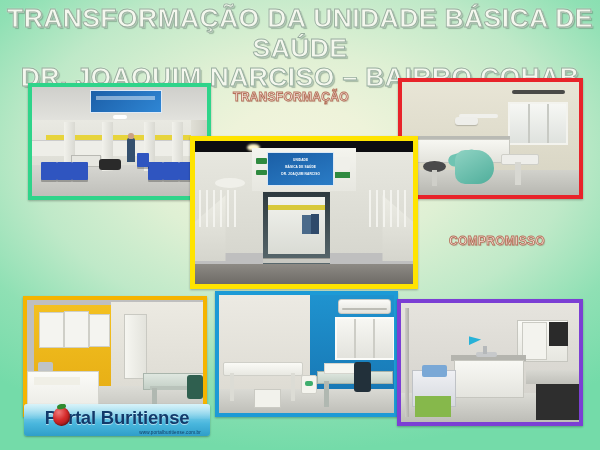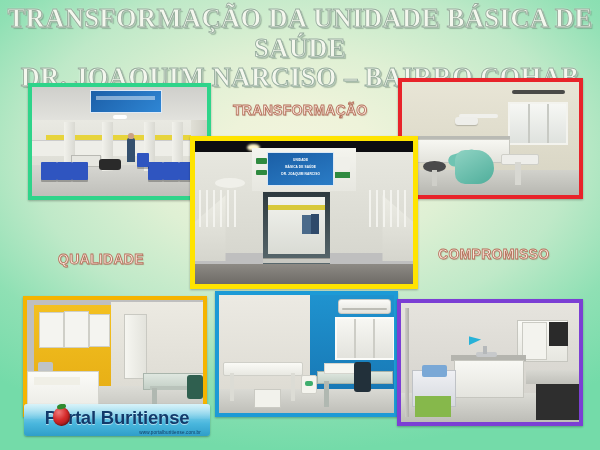--- a/index.html
+++ b/index.html
@@ -14,21 +14,21 @@
         #f2f4dd 0%, #eef3da 16%, #dff0d4 34%, #bfe9c8 58%, #8fe0b4 78%, #74dba9 100%);
   }
 
   
   .title-block{
     position:absolute;left:0;top:4px;width:600px;text-align:center;
     line-height:1.12;pointer-events:none;
   }
   .title-line{
     display:block;
-    font-family:Liberation Serif, serif;
+    font-family:Liberation Sans, sans-serif;
     font-weight:bold;
     font-size:26.5px;
     letter-spacing:0.4px;
     color:#f4f7ee;
     -webkit-text-stroke:0.9px #96ad9c;
     text-shadow:
        1px 1px 0 #b9ccbd,
        2px 2px 1px rgba(90,120,100,0.45),
        0 0 2px rgba(255,255,255,0.9);
   }
@@ -55,32 +55,31 @@
   #photo-entrance{left:190px;top:136px;width:218px;height:143px;}
   #photo-yellow-room{left:23px;top:296px;width:176px;height:113px;}
   #photo-blue-room{left:215px;top:291px;width:175px;height:118px;}
   #photo-procedure-room{left:397px;top:299px;width:178px;height:119px;}
 
   
   .caption{
     position:absolute;
     font-family:"Liberation Sans", sans-serif;
     font-weight:bold;
-    font-size:14px;
+    font-size:12px;
     letter-spacing:0.3px;
     color:#fbe6dc;
     -webkit-text-stroke:0.85px #b4705a;
     text-shadow:1px 1px 1px rgba(120,70,50,0.30);
     white-space:nowrap;
     pointer-events:none;
-    margin-top:12px;
   }
   #caption-transformacao{left:233px;top:90px;}
   #caption-qualidade{left:58px;top:239px;}
-  #caption-compromisso{left:438px;top:234px;}
+  #caption-compromisso{left:449px;top:234px;}
   #caption-investimento{left:243px;top:412px;}
 
   
   #watermark-logo{
     position:absolute;left:24px;top:404px;width:186px;height:32px;
     border-radius:3px;overflow:hidden;
     background:linear-gradient(180deg,#a9e4f2 0%,#7fd0ea 28%,#49b6dd 62%,#2f9ec9 100%);
     box-shadow:0 1px 2px rgba(0,0,0,0.3);
     display:flex;align-items:center;
   }
@@ -372,21 +371,20 @@
       <div class="abs pr-table"></div>
       <div class="abs pr-tabledark"></div>
       <div class="abs pr-cart"></div>
       <div class="abs pr-cartblue"></div>
       <div class="abs pr-cartgreen"></div>
       <div class="abs pr-pole"></div>
     </div>
   </div>
 
   <div class="caption" id="caption-transformacao">TRANSFORMAÇÃO</div>
-  <div class="caption" id="caption-qualidade">QUALIDADE</div>
   <div class="caption" id="caption-compromisso">COMPROMISSO</div>
 
   <div id="watermark-logo">
     <div class="logo-shine"></div>
     <div class="logo-berry"></div>
     <div class="logo-text">Portal Buritiense</div>
     <div class="logo-url">www.portalburitiense.com.br</div>
   </div>
 
 </div>

